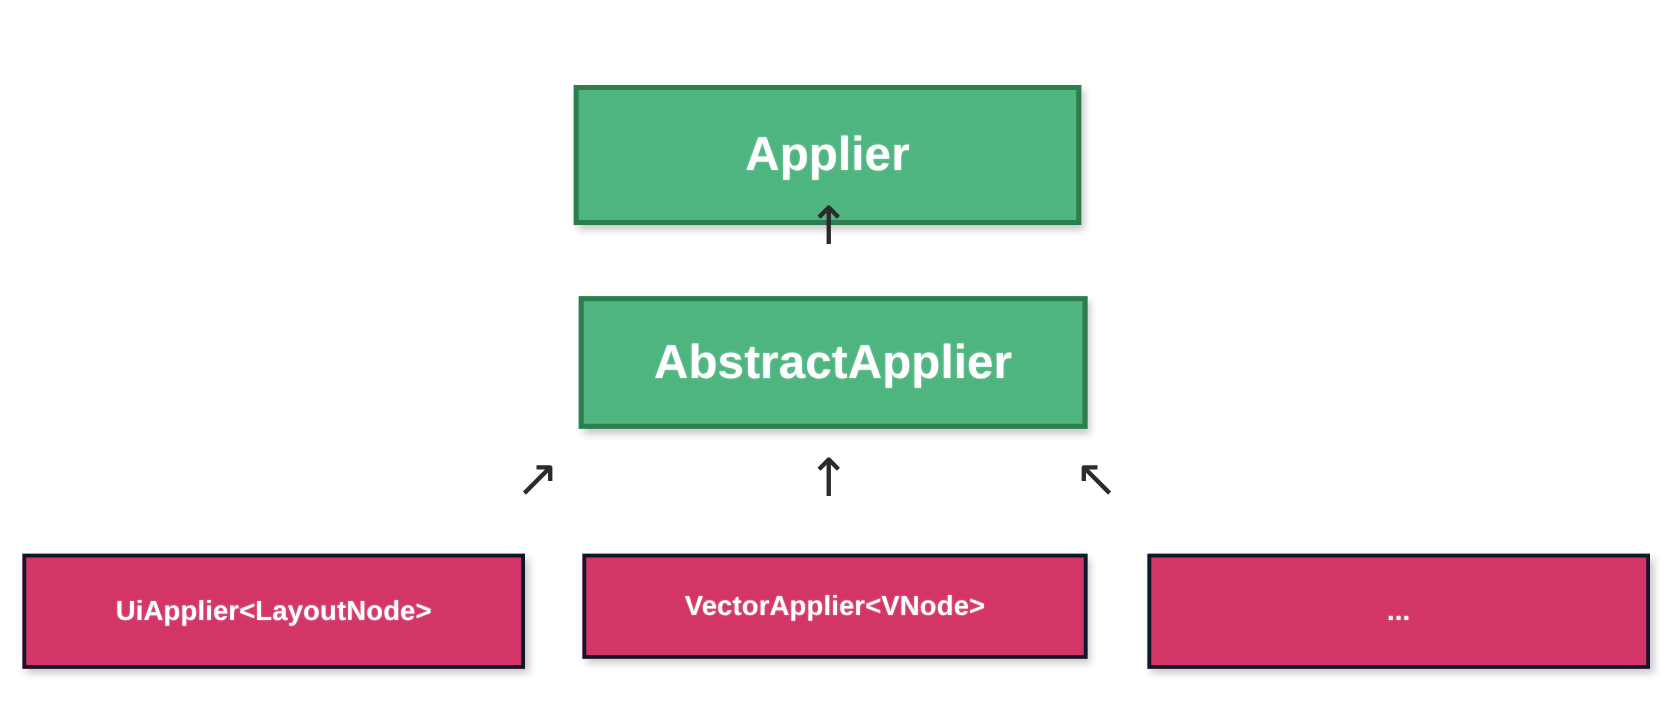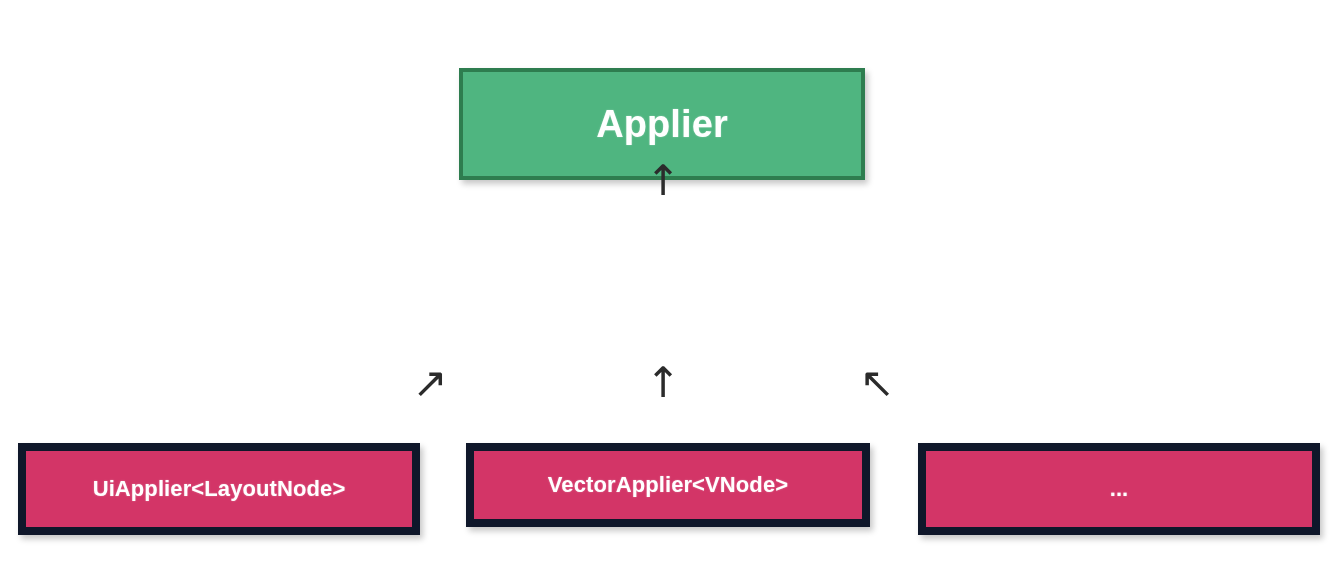--- a/index.html
+++ b/index.html
@@ -35,21 +35,21 @@
     box-shadow: 3px 4px 6px rgba(0,0,0,0.22);
   }
 
   .node.green {
     background: #4FB580;
     border: 4px solid #2E7D4F;
   }
 
   .node.red {
     background: #D33567;
-    border: 8px solid #0f172a;
+    border: 3px solid #0f172a;
   }
 
   
   #node-applier {
     left: 459px;
     top: 44px;
     width: 406px;
     height: 112px;
     font-size: 38px;
     margin-top: 24px;
@@ -127,20 +127,21 @@
 </style>
 </head>
 <body>
 
 <div id="canvas">
 
   <div class="node green" id="node-applier">Applier</div>
 
   <div class="arrow" id="arrow-applier-up">↑</div>
 
+  <div class="node green" id="node-abstract-applier">AbstractApplier</div>
 
   <div class="arrow" id="arrow-ui-up-right">↗</div>
 
   <div class="arrow" id="arrow-vector-up">↑</div>
 
   <div class="arrow" id="arrow-other-up-left">↖</div>
 
   <div class="node red" id="node-ui-applier">UiApplier&lt;LayoutNode&gt;</div>
 
   <div class="node red" id="node-vector-applier">VectorApplier&lt;VNode&gt;</div>

